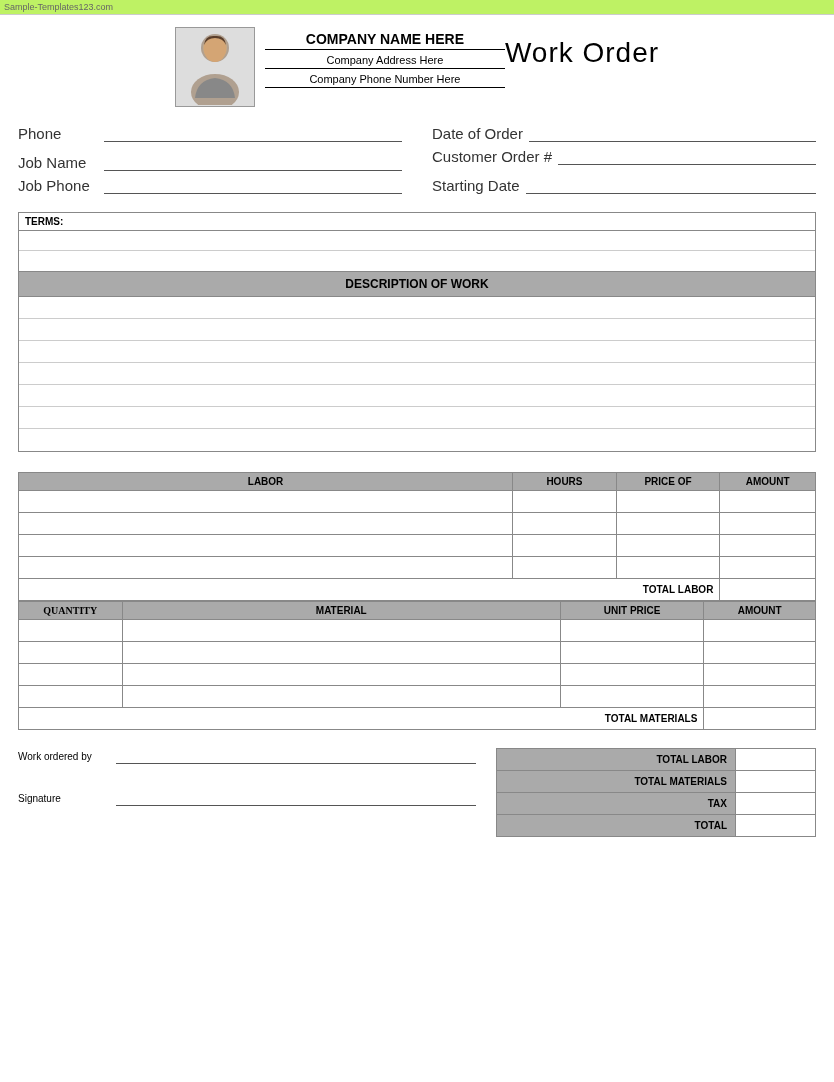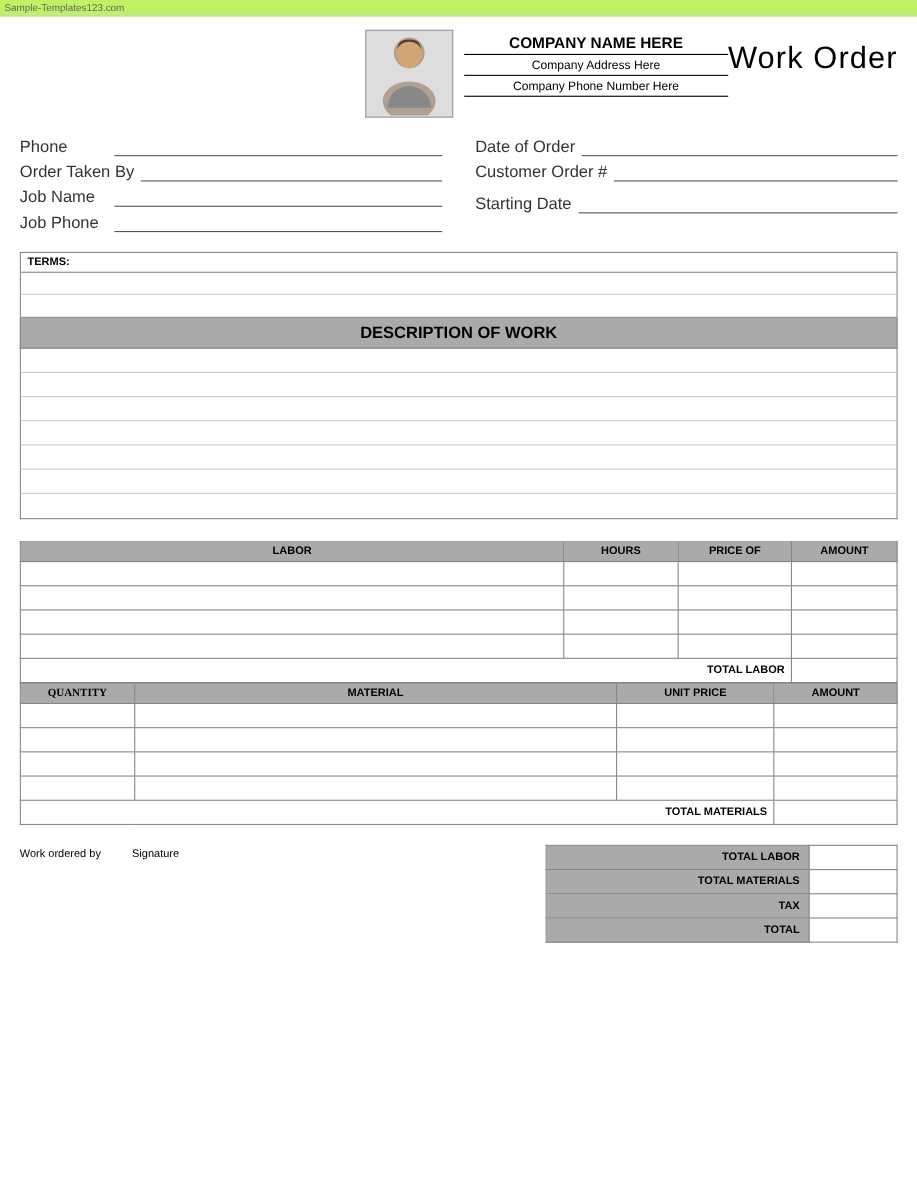--- a/index.html
+++ b/index.html
@@ -19,21 +19,21 @@
       background: #bef264;
       border-bottom: 1px solid #ccc;
     }
     .page {
       padding: 12px 18px 18px 18px;
     }
     
     .header {
       display: flex;
       align-items: flex-start;
-      justify-content: flex-end;
+      justify-content: center;
       margin-bottom: 18px;
     }
     .header-left {
       display: flex;
       align-items: flex-start;
       gap: 10px;
     }
     .avatar-box {
       width: 80px;
       height: 80px;
@@ -121,21 +121,21 @@
     .terms-empty-row {
       height: 20px;
       border-bottom: 1px solid #ccc;
     }
 
     
     .section-gray-header {
       background: #aaa;
       text-align: center;
       font-weight: bold;
-      font-size: 15px;
+      font-size: 12px;
       padding: 5px 0;
       border: 1px solid #888;
       border-top: none;
     }
     .desc-rows {
       border: 1px solid #888;
       border-top: none;
     }
     .desc-row {
       height: 22px;
@@ -207,21 +207,22 @@
       display: flex;
       justify-content: space-between;
       align-items: flex-start;
       margin-top: 0;
       padding-top: 18px;
       gap: 20px;
     }
     .signature-area {
       flex: 1;
       display: flex;
-      gap: 4px;
+      flex-direction: column;
+      gap: 26px;
     }
     .sig-row {
       display: flex;
       align-items: center;
       gap: 8px;
     }
     .sig-label {
       font-size: 10px;
       min-width: 90px;
       white-space: nowrap;
@@ -285,24 +286,20 @@
   </div>
 
   <div class="form-section">
 
     <div>
       <div class="field-row">
         <span class="field-label">Phone</span>
         <input class="field-line" type="text" style="">
       </div>
       <div style="height:6px"></div>
-      <div class="field-row">
-        <span class="field-label">Order Taken By</span>
-        <input class="field-line" type="text" style="">
-      </div>
       <div style="height:6px"></div>
       <div class="field-row">
         <span class="field-label">Job Name</span>
         <input class="field-line" type="text" style="">
       </div>
       <div style="height:6px"></div>
       <div class="field-row">
         <span class="field-label">Job Phone</span>
         <input class="field-line" type="text" style="">
       </div>

